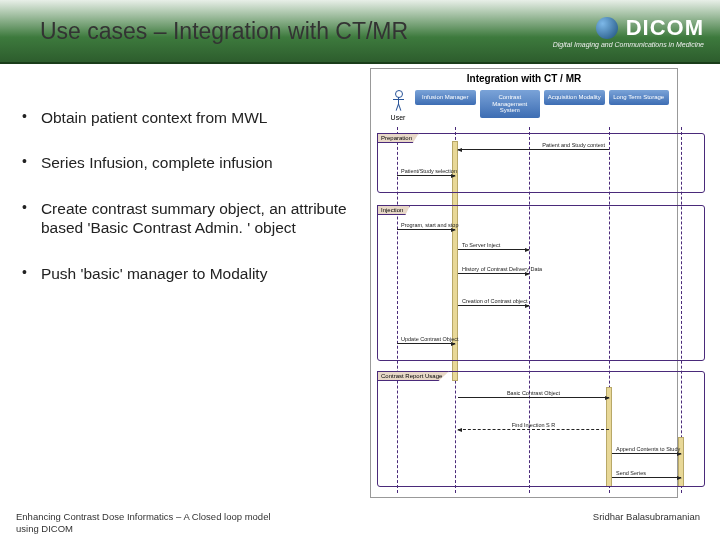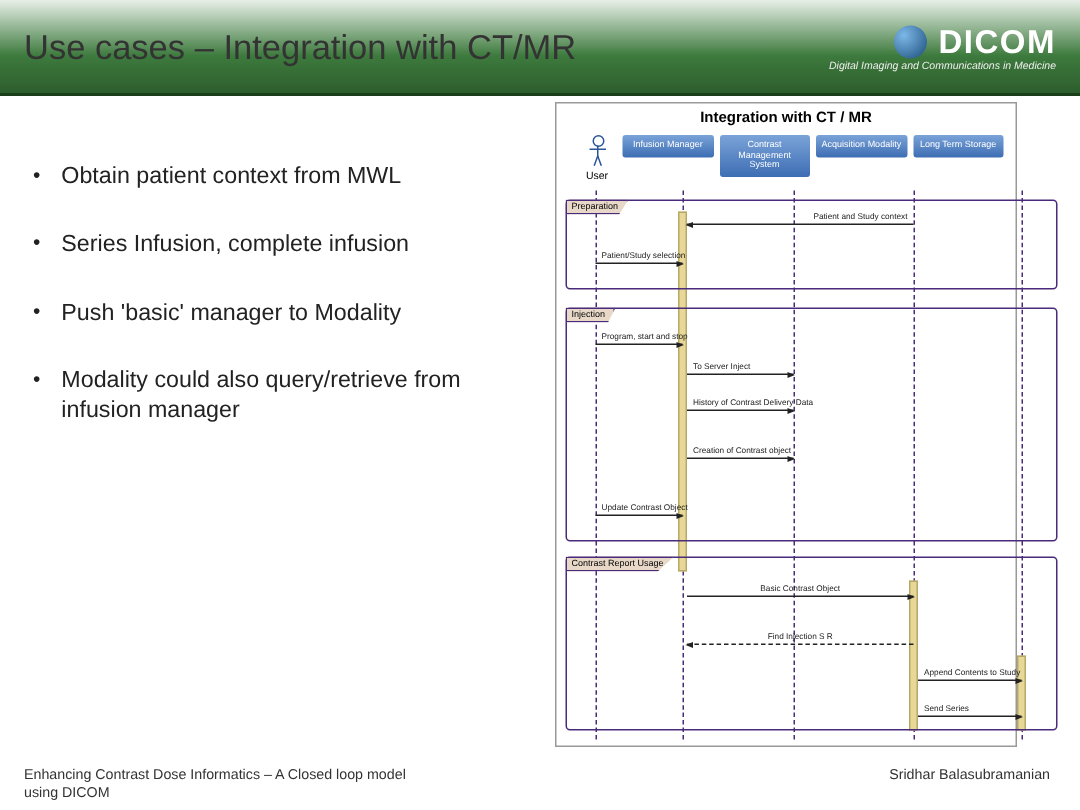--- a/index.html
+++ b/index.html
@@ -1,19 +1,19 @@
 <!DOCTYPE html>
 <html><head>
 <meta charset="utf-8">
 <style>
   * { margin: 0; padding: 0; box-sizing: border-box; }
   body { width: 720px; height: 540px; font-family: Arial, sans-serif; background: #fff; overflow: hidden; position: relative; }
 
   .header { height: 64px; background: linear-gradient(to bottom, #e8efe8 0%, #3d7a3d 60%, #2d5d2d 100%); display: flex; align-items: center; justify-content: space-between; padding: 0 16px; border-bottom: 2px solid #1a3d1a; }
-  .title { font-size: 23px; color: #333; font-weight: 400; }
+  .title { font-size: 23px; color: #333; font-weight: 400; margin-left: 24px; }
   .logo { text-align: right; color: #fff; }
   .logo-top { font-size: 22px; font-weight: bold; letter-spacing: 1px; display: flex; align-items: center; justify-content: flex-end; gap: 8px; }
   .logo-top .globe { width: 22px; height: 22px; border-radius: 50%; background: radial-gradient(circle at 30% 30%, #7db8e8, #1a4d7a); display: inline-block; }
   .logo-sub { font-size: 7px; font-style: italic; color: #eee; }
 
   .content { display: flex; height: 440px; }
   .left { width: 370px; padding: 28px 12px 0 16px; margin-top: 16px; }
   .bullets { list-style: none; }
   .bullets > li { font-size: 15.5px; color: #222; margin-bottom: 26px; display: flex; align-items: flex-start; line-height: 1.25; }
   .bullets > li::before { content: "•"; margin: 0 14px 0 6px; font-size: 14px; }
@@ -66,24 +66,24 @@
 <div class="content">
   <div class="left">
     <ul class="bullets">
       <li>
           <span>Obtain patient context from MWL</span>
         </li>
       <li>
           <span>Series Infusion, complete infusion</span>
         </li>
       <li>
-          <span>Push 'basic' manager to Modality</span>
+          <span>Create contrast summary object, an attribute based 'Basic Contrast Admin. ' object</span>
         </li>
       <li>
-          <span>Modality could also query/retrieve from infusion manager</span>
+          <span>Push 'basic' manager to Modality</span>
         </li>
     </ul>
   </div>
 
   <div class="right">
     <div class="right-title">Integration with CT / MR</div>
 
     <div class="actors">
       <div class="actor-user">
         <div class="stick">

